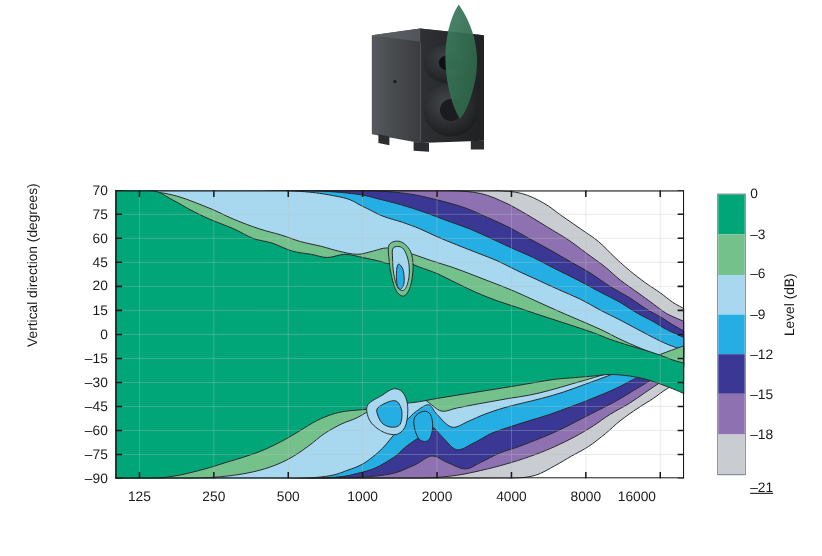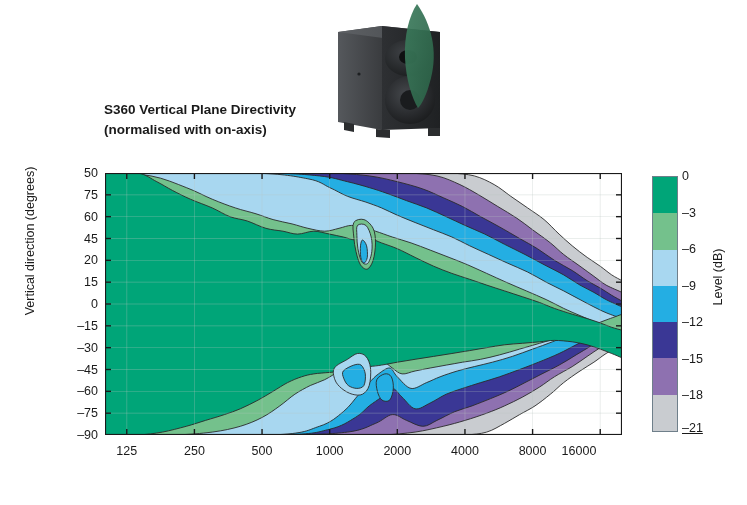--- a/index.html
+++ b/index.html
@@ -45,24 +45,20 @@
              transform:translateY(-50%);white-space:nowrap;}
   .cbar-title{position:absolute;left:648px;top:270px;width:140px;text-align:center;
               font-size:12.5px;color:#1a1a1a;
               transform:rotate(-90deg);transform-origin:center center;white-space:nowrap;}
 </style>
 </head>
 <body>
 
 <div id="stage">
 
-  <div class="title-block">
-    <div class="title-line">S360 Vertical Plane Directivity</div>
-    <div class="title-line">(normalised with on-axis)</div>
-  </div>
 
   <div class="speaker-wrap">
     <svg width="126" height="148" viewBox="0 0 126 148">
       <defs>
         <linearGradient id="gSide" x1="0" y1="0" x2="1" y2="0">
           <stop offset="0" stop-color="#55585c"></stop>
             <stop offset="1" stop-color="#3a3c3f"></stop>
         </linearGradient>
         <linearGradient id="gTop" x1="0" y1="0" x2="1" y2="0">
           <stop offset="0" stop-color="#5e6165"></stop>
@@ -103,21 +99,21 @@
 
       <path d="M12,120 L22,122 L22,130 L12,128 Z" fill="#2b2d2f"></path>
       <path d="M44,127 L58,128 L58,136 L44,135 Z" fill="#2b2d2f"></path>
       <path d="M96,126 L108,126 L108,134 L96,134 Z" fill="#2b2d2f"></path>
 
       <path d="M85,2 C99,22 106,48 99,76 C95,92 90,102 86,106 C80,96 74,78 73,56 C72,34 77,14 85,2 Z" fill="url(#gLobe)" opacity="0.93"></path>
     </svg>
   </div>
 
   <div class="ytick-col" id="ytick-col">
-      <div class="ytick" style="top: 0px;">50</div>
+      <div class="ytick" style="top: 0px;">70</div>
       <div class="ytick" style="top: 21.8333px;">75</div>
       <div class="ytick" style="top: 43.6667px; margin-left: 12px;">60</div>
       <div class="ytick" style="top: 65.5px;">45</div>
       <div class="ytick" style="top: 87.3333px;">20</div>
       <div class="ytick" style="top: 109.167px;">15</div>
       <div class="ytick" style="top: 131px;">0</div>
       <div class="ytick" style="top: 152.833px;">–15</div>
       <div class="ytick" style="top: 174.667px;">–30</div>
       <div class="ytick" style="top: 196.5px;">–45</div>
       <div class="ytick" style="top: 218.333px; text-align: right;">–60</div>
@@ -228,17 +224,17 @@
       <div class="cbar-seg" style="height: 14.2857%; background: rgb(201, 204, 208);"></div>
     </div>
   <div class="cbar-ticks" id="cbar-ticks">
       <div class="cbar-tick" style="top: 0px;">0</div>
       <div class="cbar-tick" style="top: 36.5714px;">–3</div>
       <div class="cbar-tick" style="top: 73.1429px;">–6</div>
       <div class="cbar-tick" style="top: 109.714px;">–9</div>
       <div class="cbar-tick" style="top: 146.286px;">–12</div>
       <div class="cbar-tick" style="top: 182.857px;">–15</div>
       <div class="cbar-tick" style="top: 219.429px;">–18</div>
-      <div class="cbar-tick" style="top: 252px; text-decoration: underline;">–21</div>
+      <div class="cbar-tick" style="top: 267px; text-decoration: underline;">–21</div>
     </div>
   <div class="cbar-title">Level (dB)</div>
 
 </div>
 
 </body></html>

